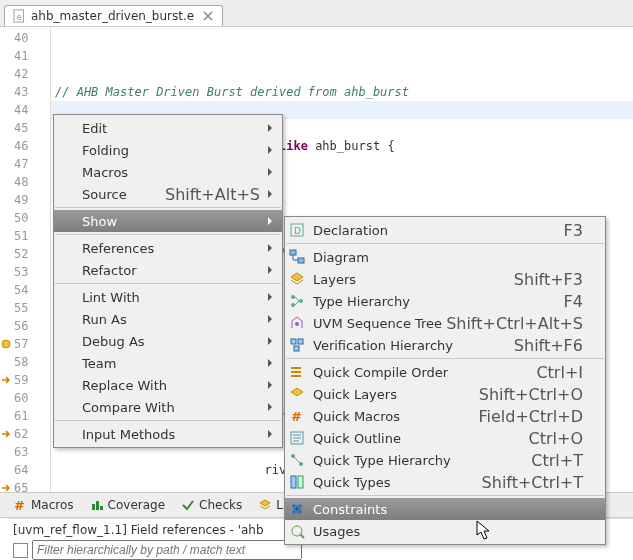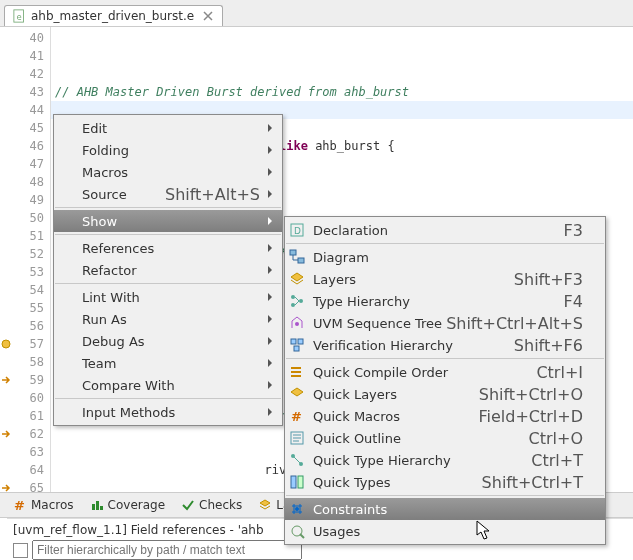--- a/index.html
+++ b/index.html
@@ -4,21 +4,21 @@
 <style>
 html,body{margin:0;padding:0;font-family:"DejaVu Sans","Liberation Sans",sans-serif;font-size:13px;background:#f0f0f0;color:#333;overflow:hidden}
 #root{width:633px;height:560px;position:relative;background:#fff}
 
 .tab-bar{display:flex;align-items:flex-end;background:#eee;border-bottom:1px solid #ccc;height:26px;padding-left:4px}
 .tab{display:flex;align-items:center;gap:4px;background:#fff;border:1px solid #aaa;border-bottom:none;border-radius:3px 3px 0 0;padding:3px 8px;font-size:12px}
 .tab .icn{width:14px;height:14px}
 .tab .close{width:12px;height:12px;margin-left:4px}
 
 .editor{display:flex;font-family:"DejaVu Sans Mono","Liberation Mono",monospace;font-size:12px;line-height:18px;background:#fff}
-.gutter{background:#fff;border-right:1px solid #ddd;padding:2px 6px 2px 2px;text-align:right;color:#999;user-select:none;position:relative;width:30px}
+.gutter{background:#fff;border-right:1px solid #ddd;padding:2px 6px 2px 2px;color:#999;user-select:none;position:relative;width:30px}
 .gutter .ln{height:18px}
 .code{padding:2px 4px;white-space:pre;position:relative;flex:1}
 .hl-line{position:absolute;left:0;right:0;height:18px;background:#e8f2fe;z-index:0}
 .code-line{position:relative;z-index:1;height:18px}
 .cm{color:#3f7f5f;font-style:italic}
 .kw{color:#7f0055;font-weight:bold}
 .hlw{background:#ffe088;color:#000;font-style:normal}
 .markerL{width:12px;background:#fff}
 .markerL .mk{width:10px;height:10px;margin:4px 0 4px 1px;position:absolute}
 
@@ -31,21 +31,21 @@
 .menu .kb{position:absolute;right:22px;color:#555;font-size:16px}
 .menu .ic{position:absolute;left:4px;width:16px;height:16px}
 
 .btm-tabs{position:absolute;left:0;right:0;bottom:42px;height:24px;border-top:1px solid #ccc;border-bottom:1px solid #ccc;background:#eee;display:flex;align-items:center;padding-left:6px;gap:2px;font-size:12px}
 .btm-tab{display:flex;align-items:center;gap:4px;padding:2px 6px;border:1px solid transparent;border-radius:2px}
 .btm-tab .icn{width:14px;height:14px}
 
 .btm-row{position:absolute;left:7px;right:0;bottom:0;height:42px;background:#fff;border-top:1px solid #ddd;padding:4px 6px;box-sizing:border-box;font-size:12px}
 .btm-row .title{color:#333;margin-bottom:3px}
 .btm-row .srch{display:flex;align-items:center;gap:4px}
-.btm-row input{flex:0 0 260px;font-size:12px;padding:1px 3px;color:#888;}
+.btm-row input{flex:0 0 260px;font-size:12px;padding:1px 3px;color:#888;font-style:italic}
 .chk{width:13px;height:13px;border:1px solid #888;background:#fff;display:inline-block;position:relative}
 
 .cursor{position:absolute;z-index:30;width:16px;height:22px}
 
 svg{display:block}
 </style>
 </head>
 <body>
 <div id="root">
 
@@ -167,20 +167,23 @@
       <div class="item sub">
         <span>Run As</span>
       </div>
       <div class="item sub">
         <span>Debug As</span>
       </div>
       <div class="item sub">
         <span>Team</span>
       </div>
       <div class="item sub">
+        <span>Replace With</span>
+      </div>
+      <div class="item sub">
         <span>Compare With</span>
       </div>
       <div class="sep"></div>
       <div class="item sub">
         <span>Input Methods</span>
       </div>
     </div>
 
 <div id="m2" class="menu" style="left:284px;top:216px;width:320px">
       <div class="item">

